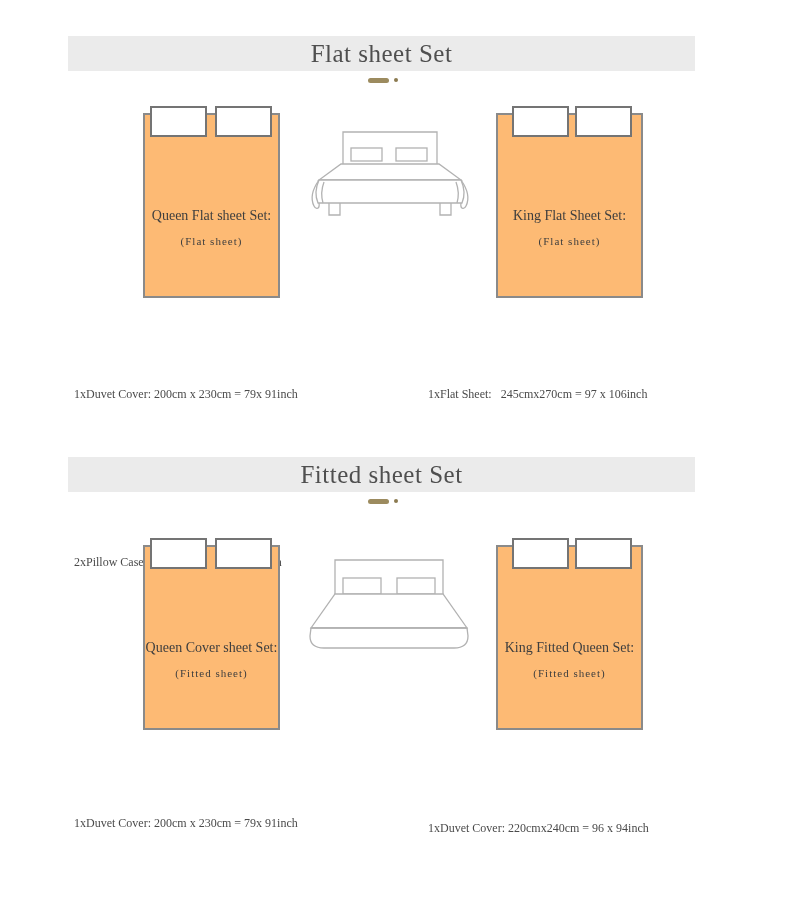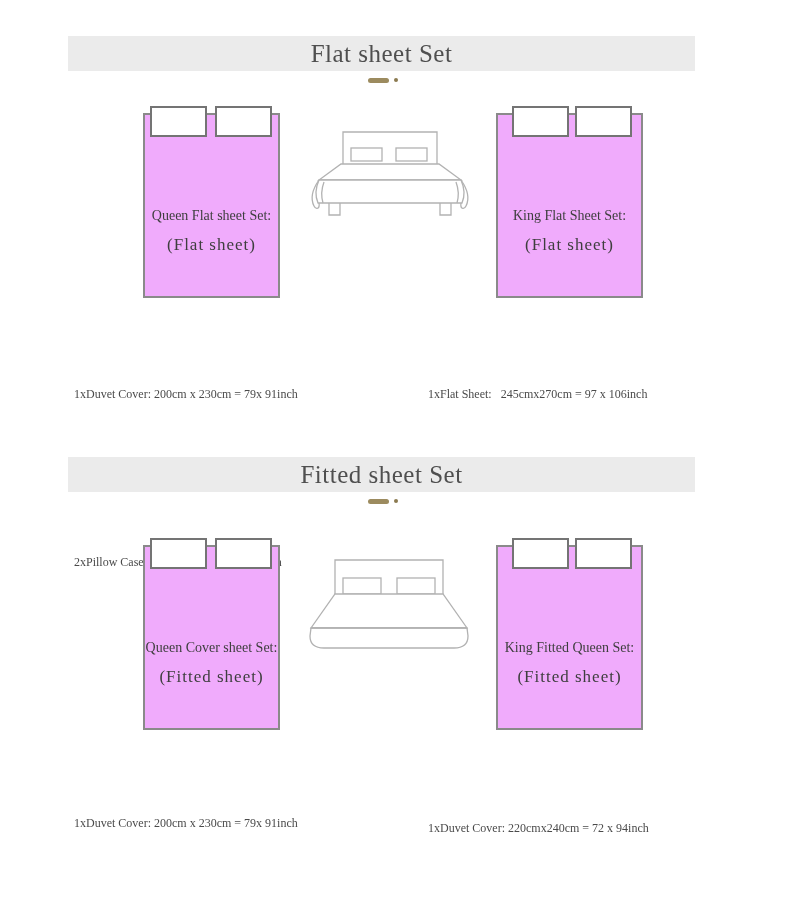--- a/index.html
+++ b/index.html
@@ -15,31 +15,31 @@
 
   .divider{position:absolute;top:41px;left:368px;height:6px;display:flex;align-items:center;}
   .divider .dash{display:inline-block;width:21px;height:5px;border-radius:2.5px;background:#9c8b5f;}
   .divider .dot{display:inline-block;width:4px;height:4px;border-radius:50%;background:#8b7a50;margin-left:5px;}
 
   .flatlay{position:absolute;top:70px;}
   #section-fitted .flatlay{top:81px;}
   .flatlay.left{left:143px;width:137px;}
   .flatlay.right{left:496px;width:147px;}
   .flatlay .sheet{position:absolute;left:0;top:7px;width:calc(100% - 4px);height:181px;
-                  border:2px solid #8a8a8a;background:#f0abfc;z-index:1;}
+                  border:2px solid #8a8a8a;background:#fdba74;z-index:1;}
   .flatlay .pillow{position:absolute;top:0;width:53px;height:27px;border:2px solid #747474;
                    background:#fff;z-index:2;}
   .flatlay.left .pillow.p1{left:7px;}
   .flatlay.left .pillow.p2{left:72px;}
   .flatlay.right .pillow.p1{left:16px;}
   .flatlay.right .pillow.p2{left:79px;}
   .flatlay .label1{position:absolute;left:0;top:93px;width:100%;text-align:center;
                    font-size:14px;color:#3e3e3e;}
   .flatlay .label2{position:absolute;left:0;top:120px;width:100%;text-align:center;
-                   font-size:17px;color:#3e3e3e;letter-spacing:1px;}
+                   font-size:11px;color:#3e3e3e;letter-spacing:1px;}
 
   .bed{position:absolute;}
   #section-flat .bed{left:305px;top:82px;}
   #section-fitted .bed{left:300px;top:95px;}
   .bed svg{display:block;}
   .bed path,.bed rect{stroke:#b2b2b2;stroke-width:1.3;fill:none;}
   .bed .fillw{fill:#ffffff;}
 
   .specs{position:absolute;font-size:12px;line-height:28px;color:#4a4a4a;white-space:pre;}
   .specs.left{left:74px;}
@@ -144,19 +144,19 @@
       <div class="pillow p1"></div>
       <div class="pillow p2"></div>
     </div>
 
     <div class="specs left">
       <div class="spec-line">1xDuvet Cover: 200cm x 230cm = 79x 91inch</div>
       <div class="spec-line">1xFItted Sheet:150x200x25cm = 59 x 79x9inch</div>
       
     </div>
     <div class="specs right">
-      <div class="spec-line">1xDuvet Cover: 220cmx240cm = 72 x 94inch</div>
+      <div class="spec-line">1xDuvet Cover: 220cmx240cm = 96 x 94inch</div>
       <div class="spec-line">1xFitted Sheet: 180x200x25cm = 71 x79x9inch</div>
       
     </div>
   </section>
 
 </div>
 
 </body></html>

